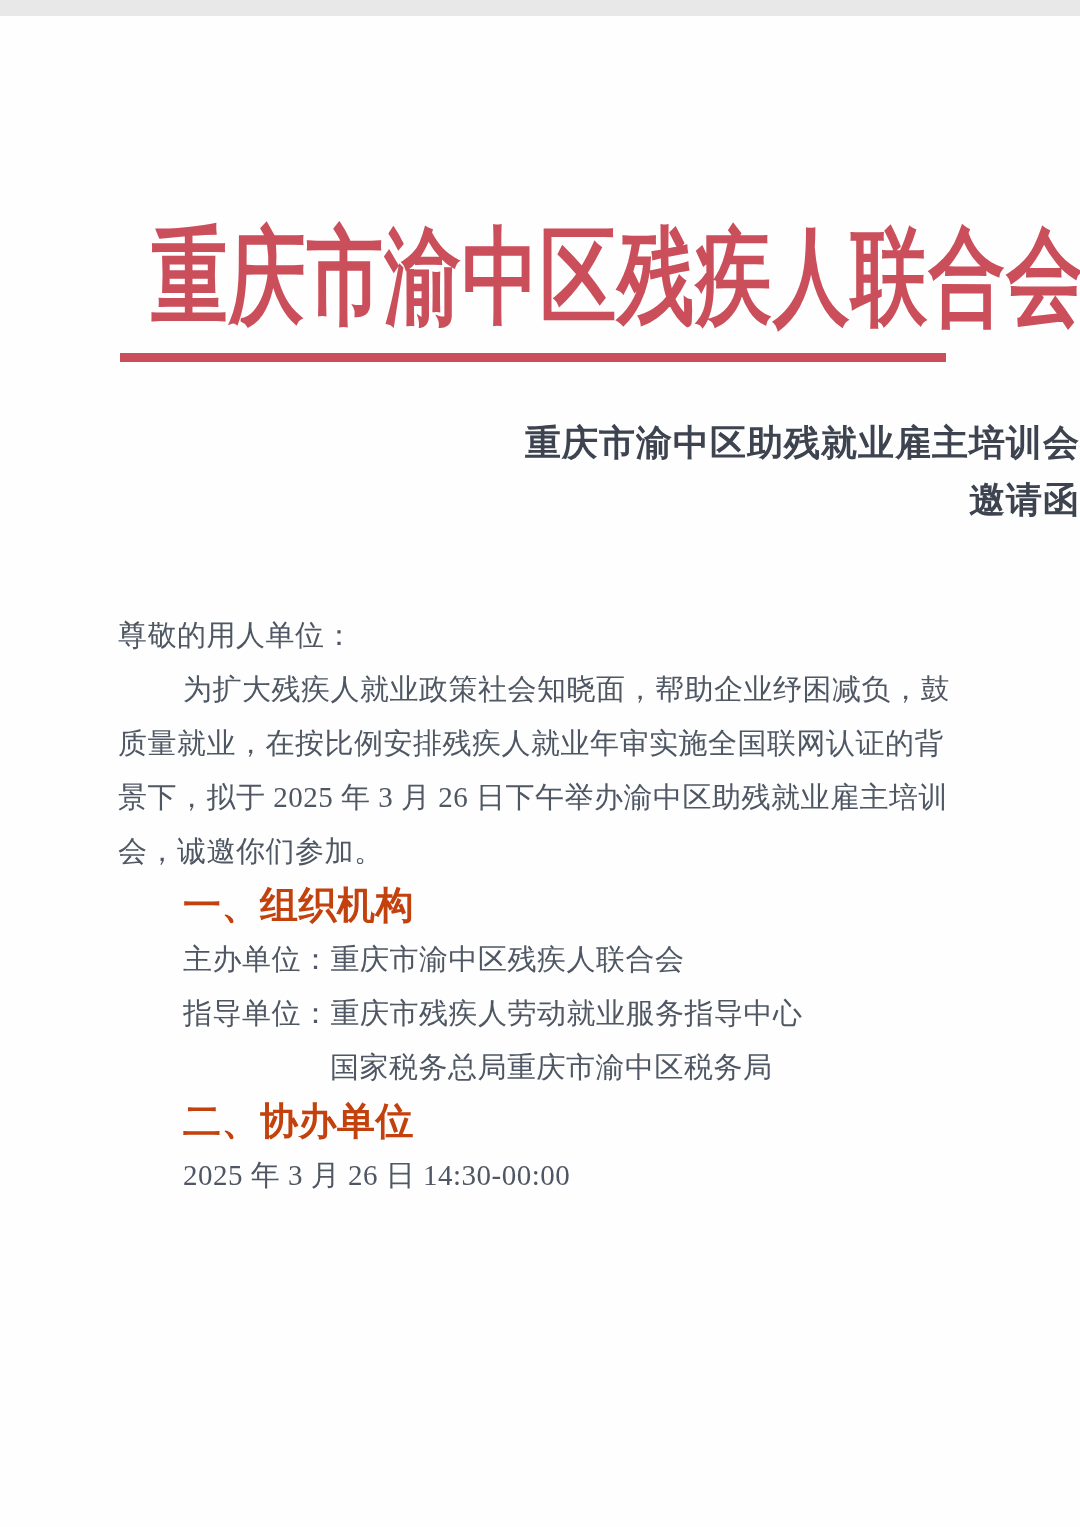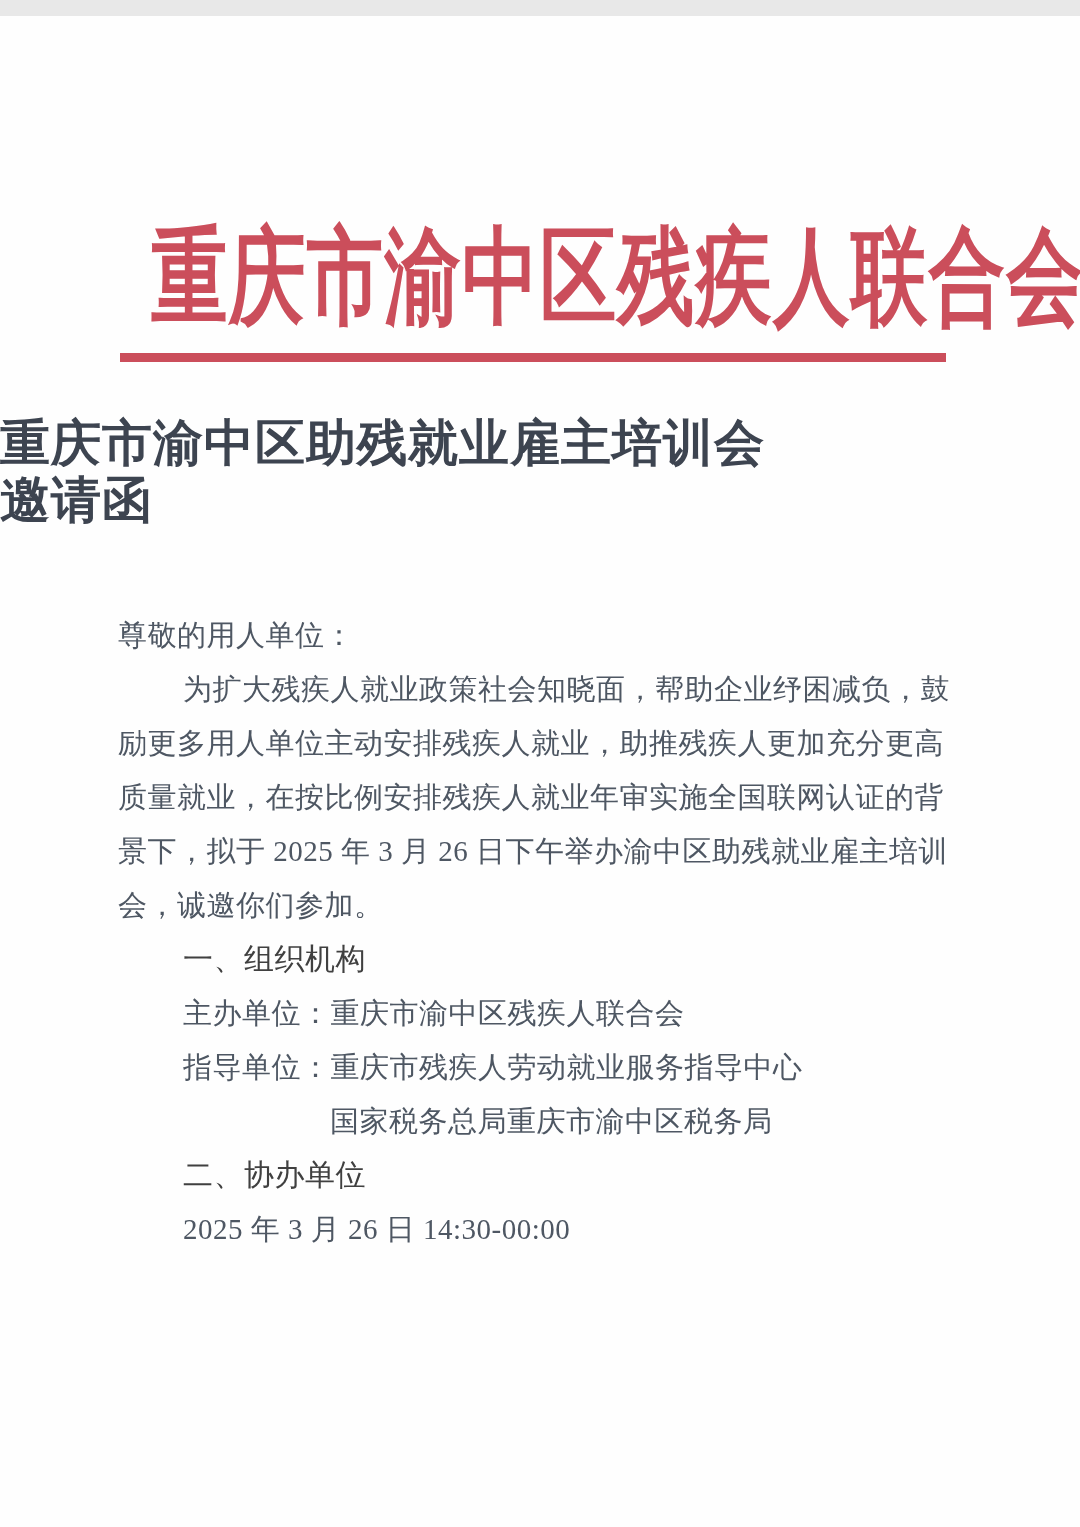--- a/index.html
+++ b/index.html
@@ -24,24 +24,24 @@
     letter-spacing:2px;
   }
   .red-rule{
     position:absolute;top:337px;left:120px;
     width:826px;height:9px;
     background:#cb4e5b;
   }
   
   .doc-title{
     position:absolute;top:399px;left:0;width:100%;
-    text-align:left;
+    text-align:right;
     font-weight:bold;
     color:#3d4450;
-    font-size:50px;line-height:57px;
+    font-size:36px;line-height:57px;
     letter-spacing:1px;
   }
   
   .body-block{
     position:absolute;top:592px;left:118px;
     width:826px;
     color:#4e5763;
     font-size:29px;
   }
   .ln{
@@ -51,43 +51,42 @@
   }
   .just{
     text-align:justify;
     text-align-last:justify;
     -moz-text-align-last:justify;
   }
   .ind{padding-left:65px;}
   .ind-deep{padding-left:212px;}
   .head{
     font-family:"Liberation Sans","DejaVu Sans",sans-serif;
-    font-weight:normal;
-    color:#404040;
-    font-size:30px;
+    font-weight:bold;
+    color:#c2410c;
+    font-size:38px;
   }
 </style>
 </head>
 <body>
 
 <div class="page">
 
   <div class="org-title">重庆市渝中区残疾人联合会</div>
 
   <div class="red-rule"></div>
 
   <div class="doc-title">
     <div>重庆市渝中区助残就业雇主培训会</div>
     <div>邀请函</div>
   </div>
 
   <div class="body-block">
     <div class="ln">尊敬的用人单位：</div>
     <div class="ln just ind">为扩大残疾人就业政策社会知晓面，帮助企业纾困减负，鼓</div>
-    <div class="ln just">励更多用人单位主动安排残疾人就业，助推残疾人更加充分更高</div>
     <div class="ln just">质量就业，在按比例安排残疾人就业年审实施全国联网认证的背</div>
     <div class="ln just">景下，拟于 2025 年 3 月 26 日下午举办渝中区助残就业雇主培训</div>
     <div class="ln">会，诚邀你们参加。</div>
     <div class="ln head ind">一、组织机构</div>
     <div class="ln ind">主办单位：重庆市渝中区残疾人联合会</div>
     <div class="ln ind">指导单位：重庆市残疾人劳动就业服务指导中心</div>
     <div class="ln ind-deep">国家税务总局重庆市渝中区税务局</div>
     <div class="ln head ind">二、协办单位</div>
     <div class="ln ind">2025 年 3 月 26 日 14:30-00:00</div>
   </div>

